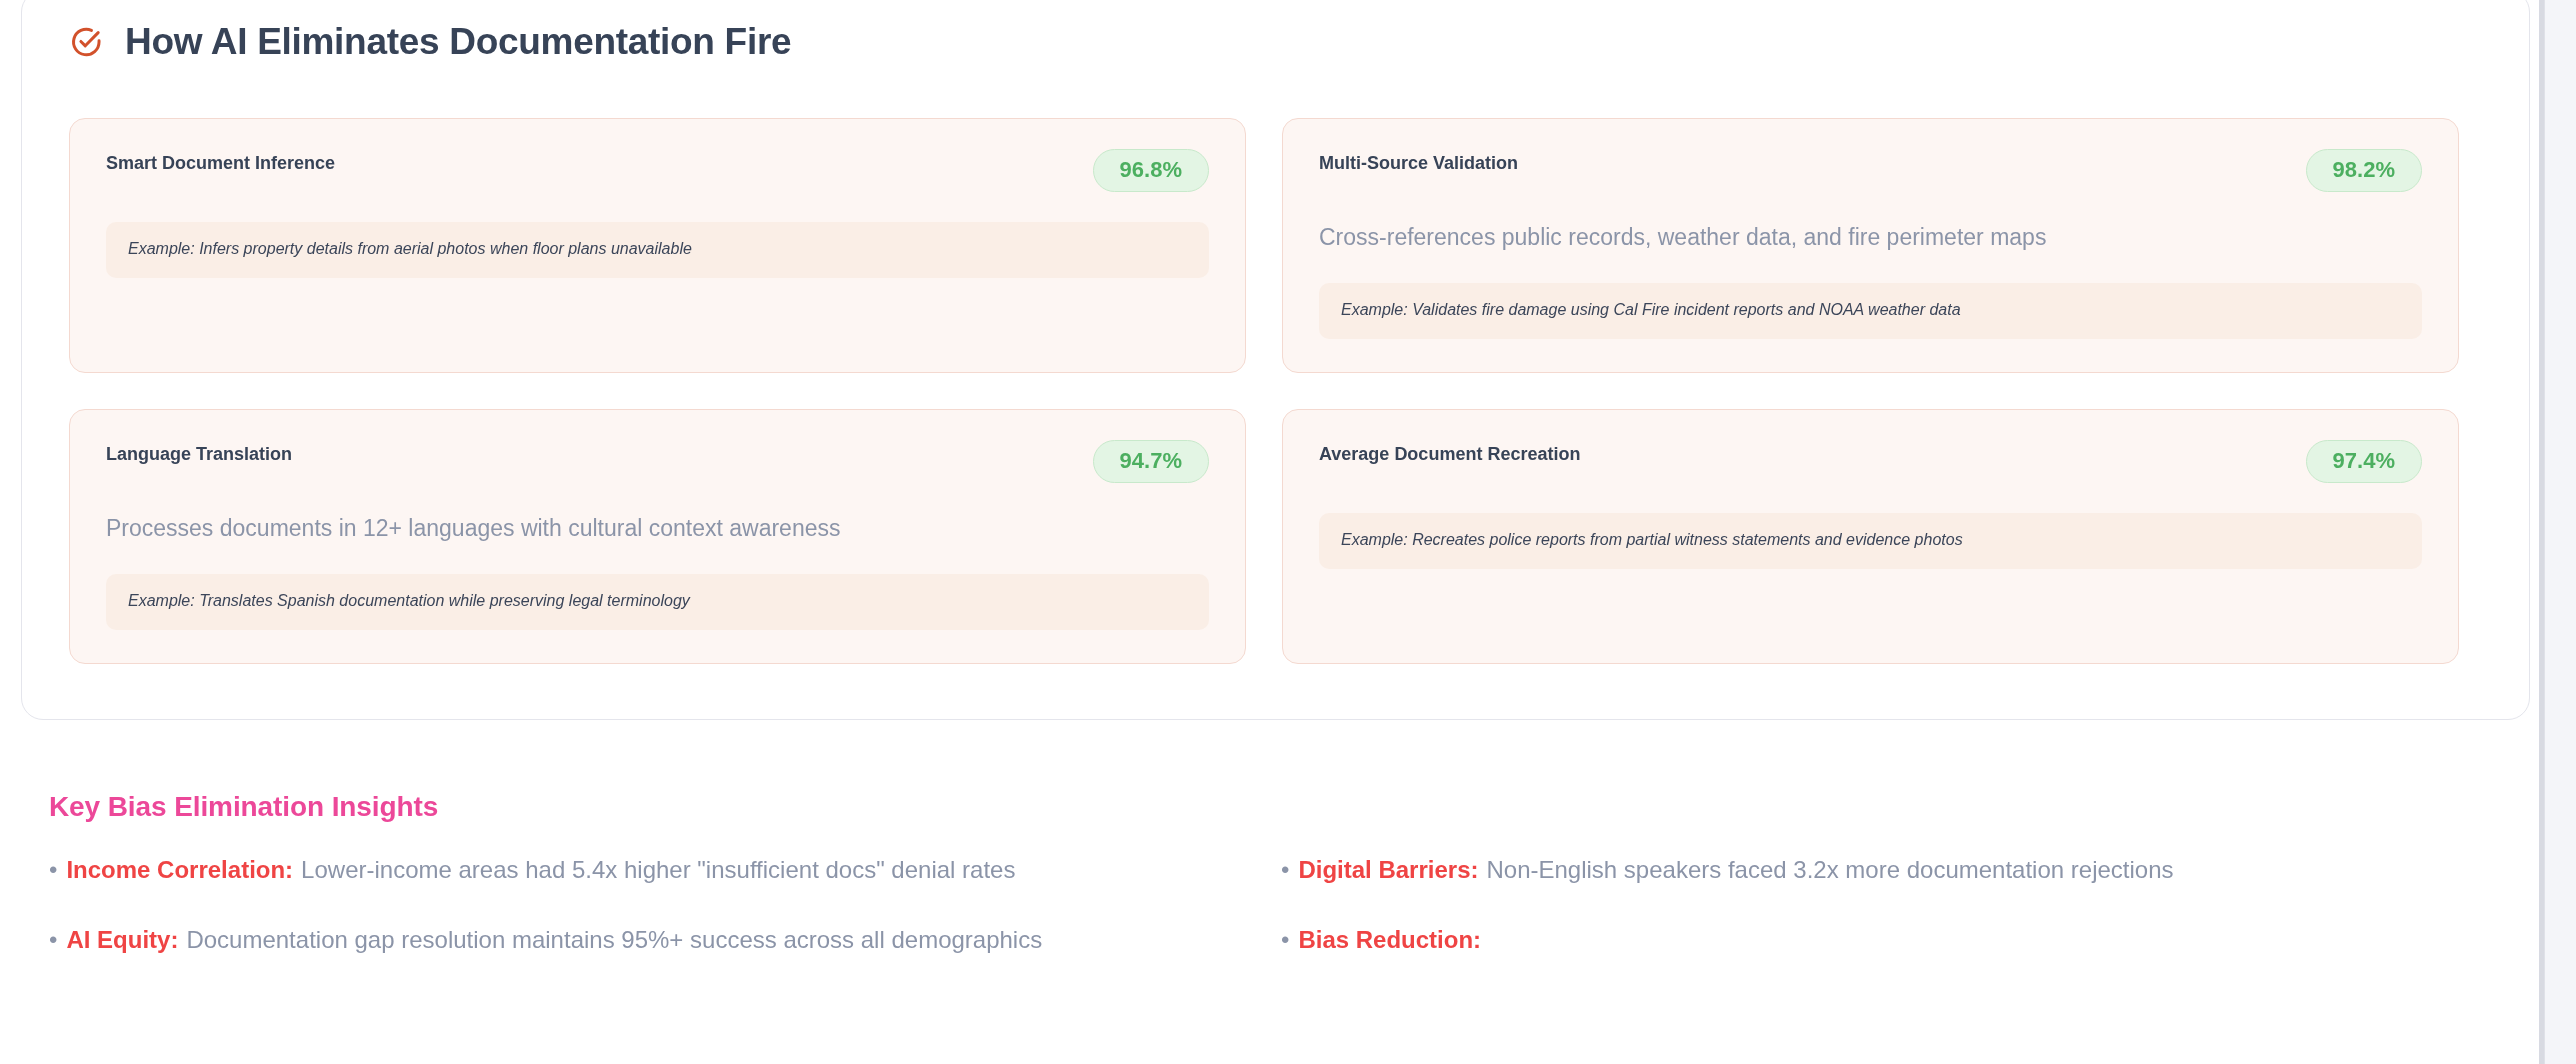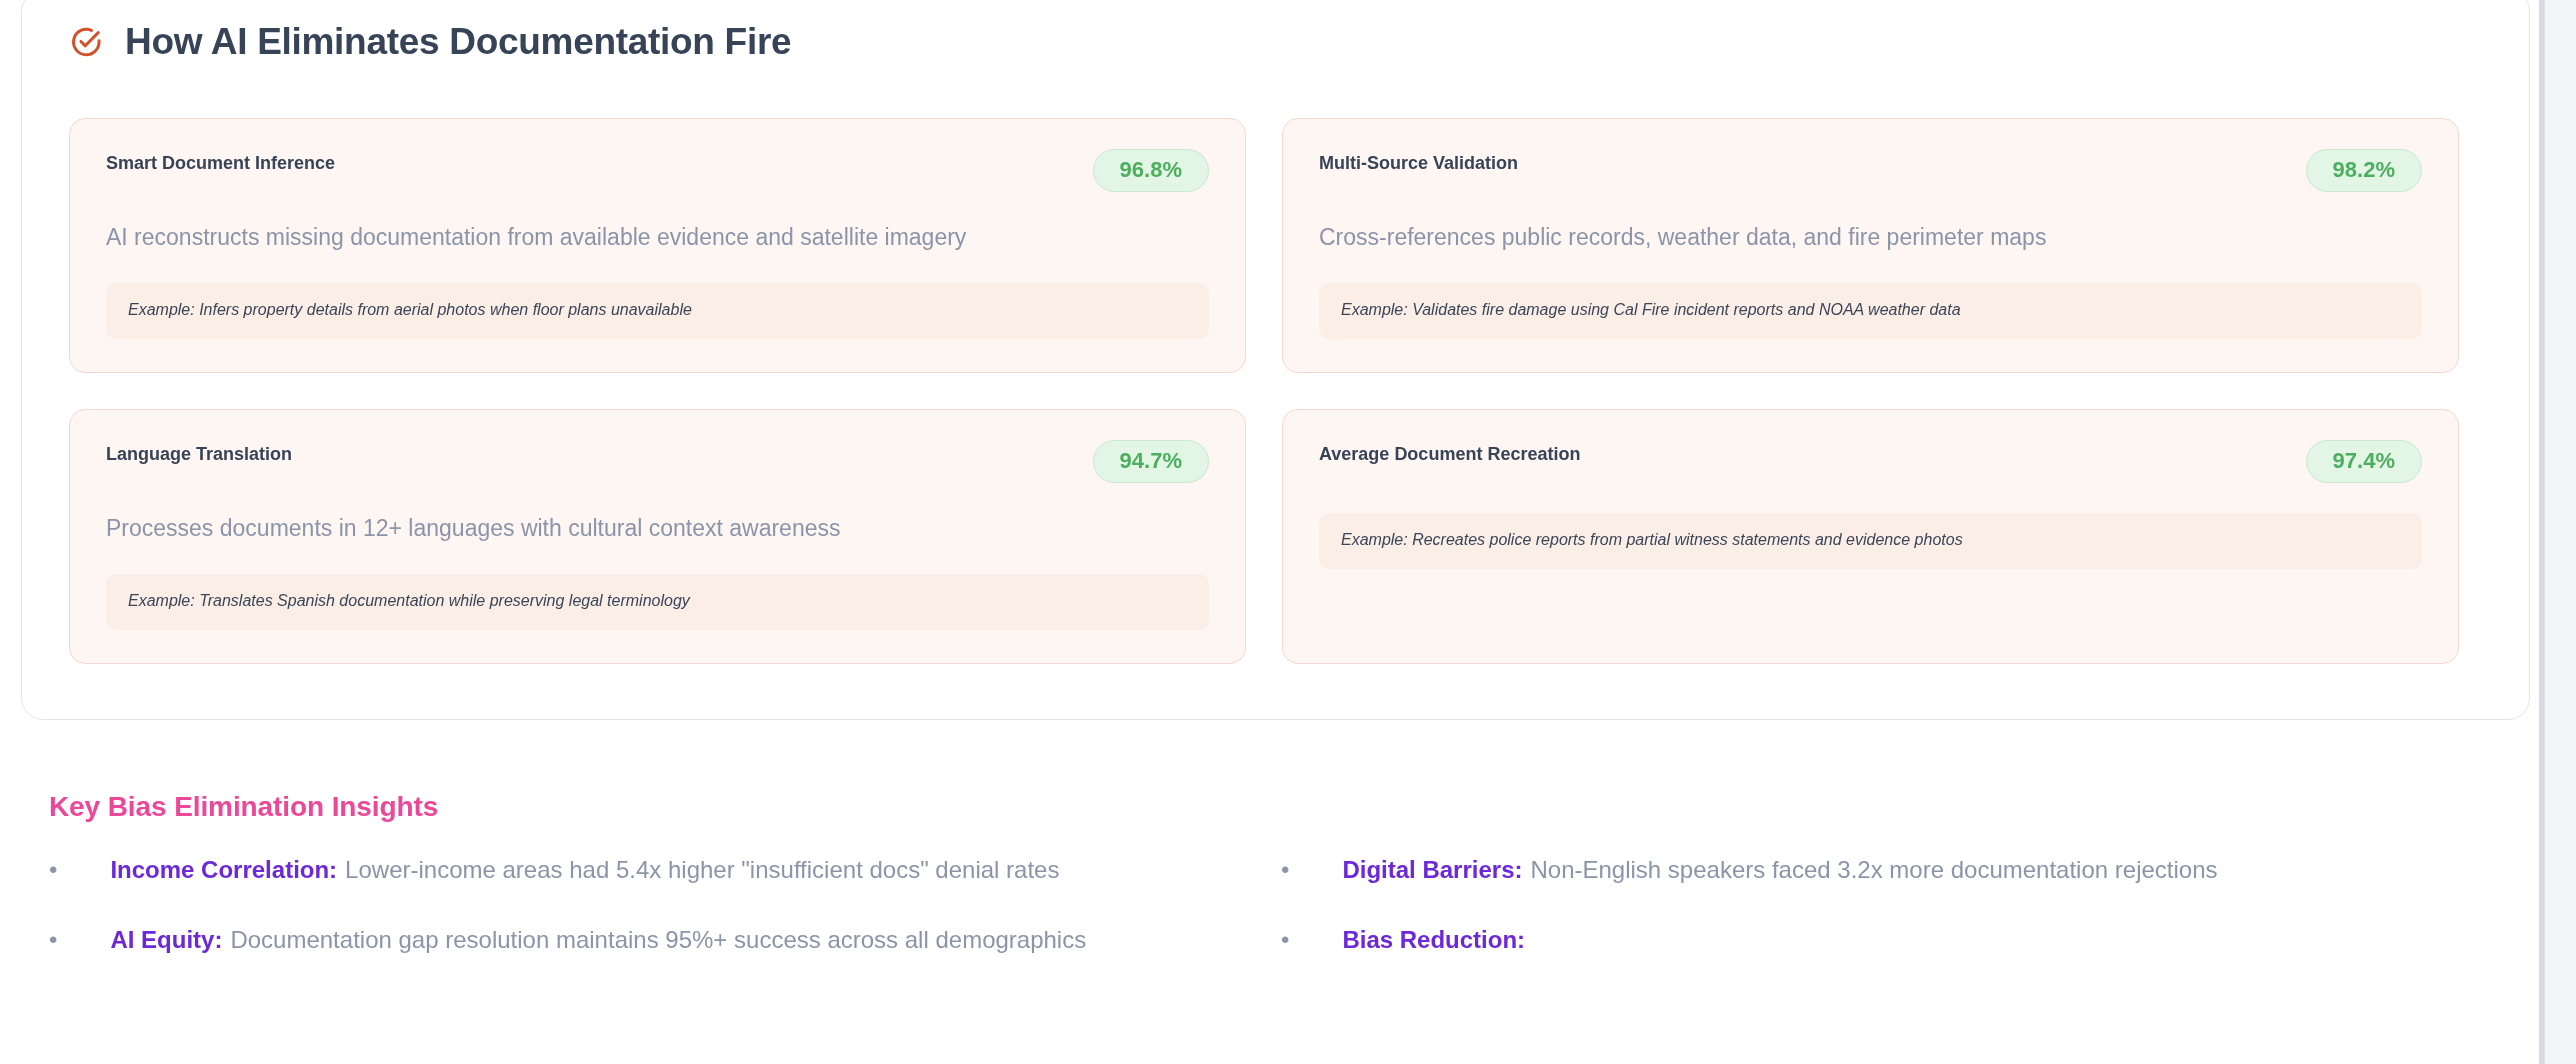--- a/index.html
+++ b/index.html
@@ -178,24 +178,23 @@
     line-height: 1.25;
     color: #8b94a8;
   }
   .insight-bullet {
     color: #8b94a8;
     font-size: 24px;
     margin-right: 9px;
   }
   .insight-label {
     font-weight: bold;
-    color: #6d28d9;
+    color: #ef4444;
     margin-right: 8px;
     white-space: nowrap;
-    margin-left: 44px;
   }
   .insight-text {
     color: #8b94a8;
   }
 </style>
 </head>
 <body>
 
 <div id="root">
 
@@ -213,21 +212,20 @@
         <div class="panel-title">How AI Eliminates Documentation Fire</div>
       </div>
 
       <div class="card-grid">
 
         <div class="feature-card">
           <div class="card-top">
             <div class="card-title">Smart Document Inference</div>
             <div class="accuracy-badge">96.8%</div>
           </div>
-          <div class="card-desc">AI reconstructs missing documentation from available evidence and satellite imagery</div>
           <div class="card-example">Example: Infers property details from aerial photos when floor plans unavailable</div>
         </div>
 
         <div class="feature-card">
           <div class="card-top">
             <div class="card-title">Multi-Source Validation</div>
             <div class="accuracy-badge">98.2%</div>
           </div>
           <div class="card-desc">Cross-references public records, weather data, and fire perimeter maps</div>
           <div class="card-example">Example: Validates fire damage using Cal Fire incident reports and NOAA weather data</div>

